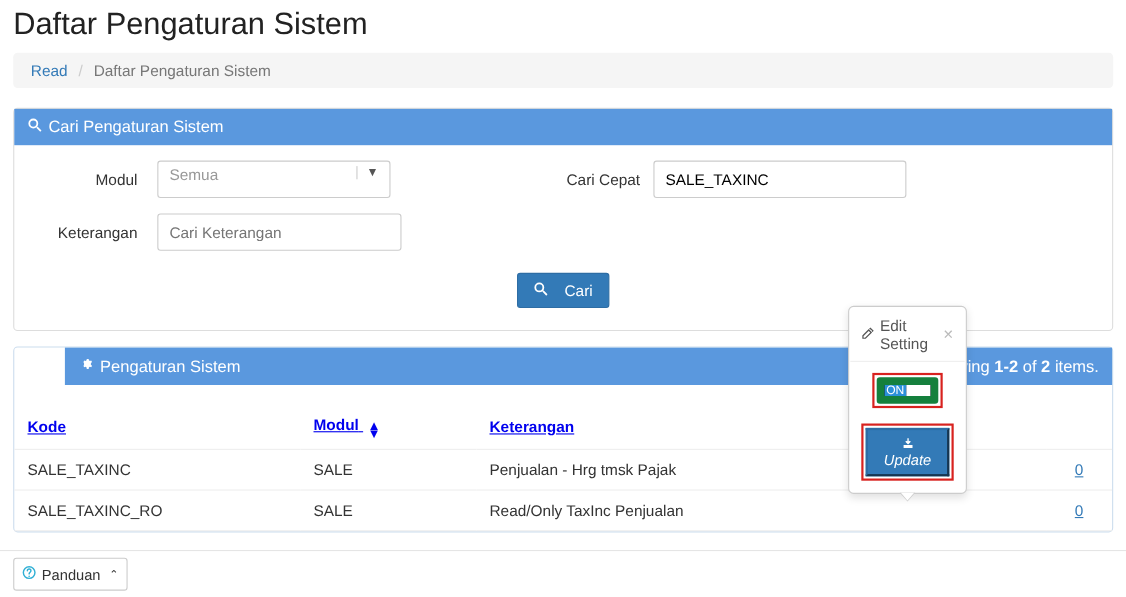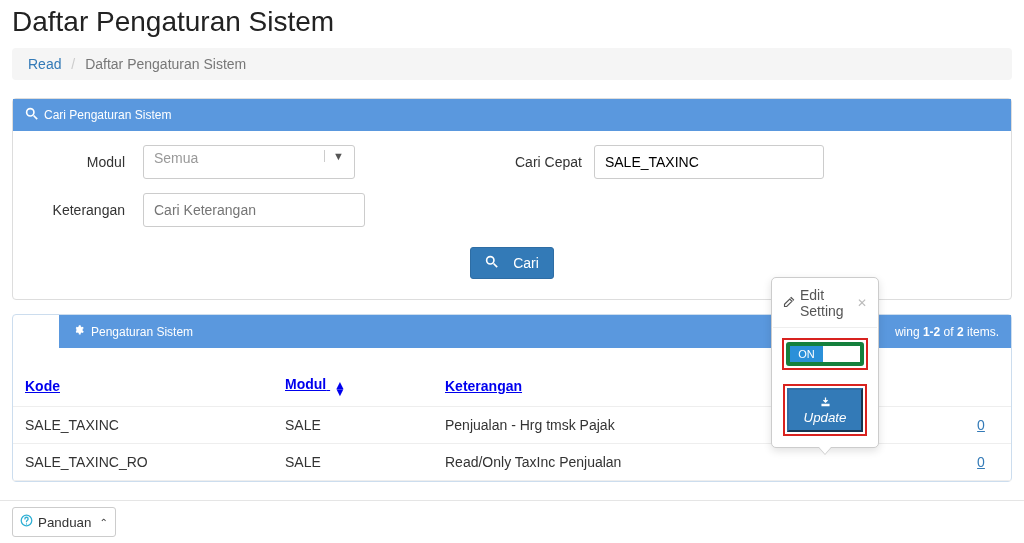--- a/index.html
+++ b/index.html
@@ -4,21 +4,21 @@
 <style>
   * { box-sizing: border-box; margin: 0; padding: 0; }
   body { font-family: "Helvetica Neue", Arial, sans-serif; font-size: 14px; color: #333; background: #fff; width: 1024px; }
   .page-title { font-size: 28px; font-weight: 500; padding: 6px 12px 10px; color: #222; }
   .breadcrumb { background: #f5f5f5; padding: 8px 16px; margin: 0 12px 18px; border-radius: 4px; }
   .breadcrumb a { color: #337ab7; text-decoration: none; }
   .breadcrumb .sep { padding: 0 6px; color: #ccc; }
   .breadcrumb .cur { color: #777; }
 
   .panel { margin: 0 12px 14px; border: 1px solid #ddd; border-radius: 4px; }
-  .panel-header { background: #5a98de; color: #fff; padding: 8px 12px; font-size: 12px; display:flex; align-items:center; gap:6px;}
+  .panel-header { background: #5a98de; color: #fff; padding: 8px 12px; font-size: 15px; display:flex; align-items:center; gap:6px;}
   .panel-header.blue2 { background: #5a98de; }
   .panel-body { padding: 14px 20px 20px; }
 
   .form-row { display: flex; align-items: center; margin-bottom: 14px; }
   .lbl { width: 110px; text-align: right; padding-right: 18px; color:#333; }
   .inp, .sel { height: 34px; border: 1px solid #ccc; border-radius: 3px; padding: 4px 10px; font-size:14px; }
   .sel-wrap { position:relative; width: 212px; }
   .sel { width: 100%; background:#fff; text-align:left; color:#999; display:flex; justify-content:space-between; align-items:flex-start;}
   .caret { border-left: 1px solid #ccc; padding-left:8px; font-size:11px; color:#555;}
   .lbl2 { padding-right: 12px; }
@@ -37,21 +37,21 @@
   thead th { color:#337ab7; font-weight:600; }
   tbody td { color:#333; }
   .sort-icon { font-size:12px; display:inline-flex; flex-direction:column; line-height:7px; padding-left:4px;}
   .val-link { color:#337ab7; }
   .col-nilai { text-align:center; width:60px;}
 
   .popover { position:absolute; right: 132px; top: -38px; width: 108px; background:#fff; border:1px solid #ccc; border-radius:5px; box-shadow:0 3px 8px rgba(0,0,0,.12); z-index:10; padding:1px;}
   .popover-h { padding: 8px 10px; border-bottom:1px solid #eee; display:flex; justify-content:space-between; align-items:center; font-size:14px; color:#555;}
   .popover-body { padding: 10px; display:flex; flex-direction:column; gap:14px; align-items:center;}
   .red-frame { border:2px solid #d8221f; padding:2px; display:inline-block;}
-  .toggle { width: 78px; height: 24px; background:#0f172a; border:4px solid #15803d; border-radius:3px; display:flex; overflow:hidden;}
+  .toggle { width: 56px; height: 24px; background:#0f172a; border:7px solid #15803d; border-radius:3px; display:flex; overflow:hidden;}
   .toggle-on { width:47%; background:#2b90d9; color:#fff; font-size:11px; display:flex; align-items:center; justify-content:center;}
   .toggle-off { width:53%; background:#fff;}
   .close-x { color:#bbb; cursor:pointer; font-size:12px;}
   .pop-arrow { position:absolute; bottom:-8px; left:50%; margin-left:-7px; width:0; height:0; border-left:7px solid transparent; border-right:7px solid transparent; border-top:8px solid #ccc;}
   .pop-arrow::after { content:""; position:absolute; top:-8px; left:-6px; width:0; height:0; border-left:6px solid transparent; border-right:6px solid transparent; border-top:7px solid #fff;}
 
   .bottom-bar { position:absolute; left:0; right:0; bottom:0; border-top:1px solid #e5e5e5; padding:6px 12px; display:flex; justify-content:space-between;}
   .bottom-left {}
   .bottom-right { display:flex; gap:10px;}
   .btn-help { background:#fff; border:1px solid #ccc; color:#333; display:inline-flex; align-items:center; gap:5px; padding:6px 7px; border-radius:3px;}

